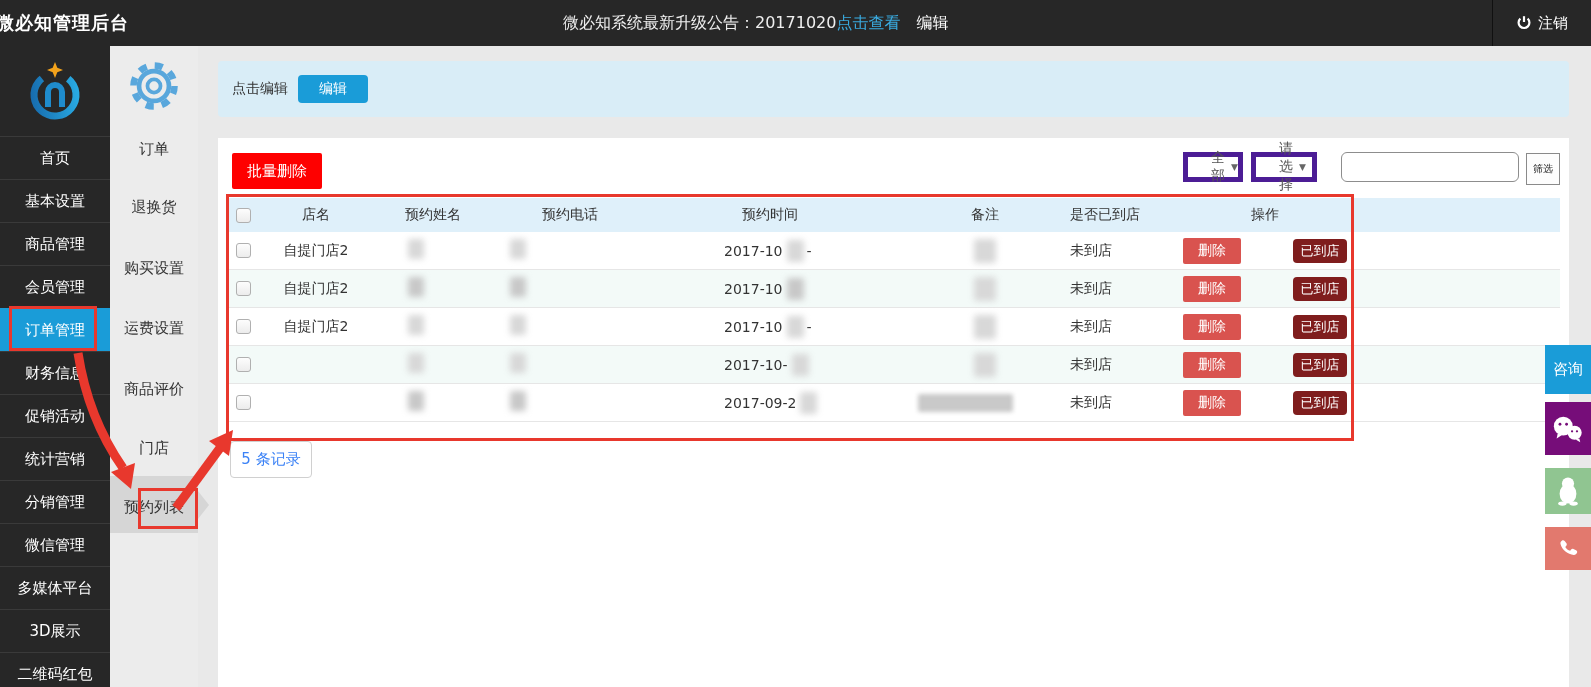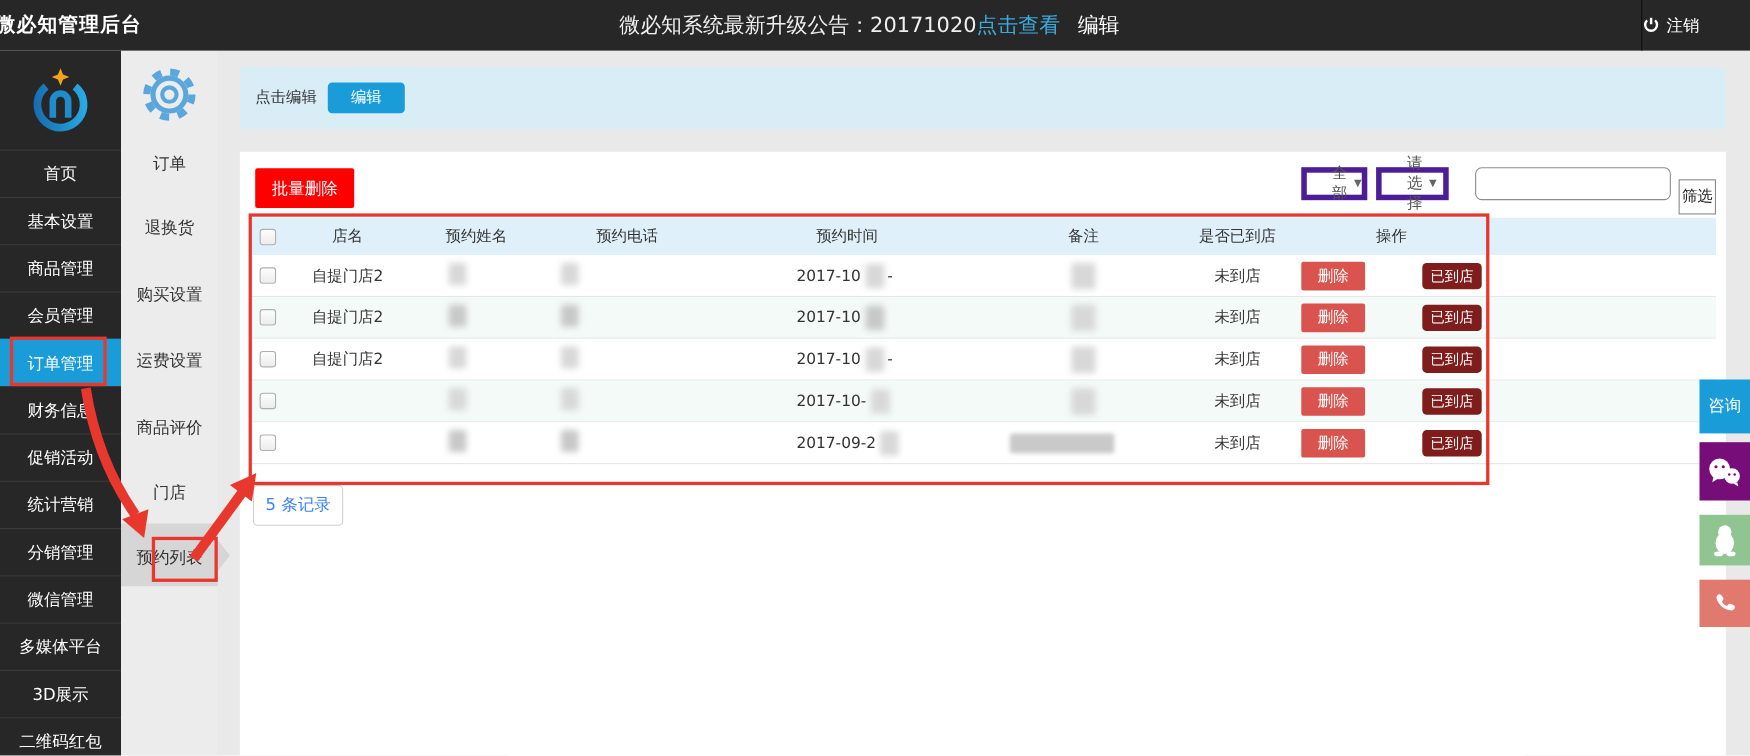--- a/index.html
+++ b/index.html
@@ -3,24 +3,24 @@
 <meta charset="utf-8">
 <style>
   * { margin:0; padding:0; box-sizing:border-box; }
   html,body { width:1591px; height:687px; }
   body { font-family:"DejaVu Sans","Liberation Sans",sans-serif; }
   .page { position:relative; width:1591px; height:687px; background:#e9e9e9; overflow:hidden; }
 
   
   .topbar { position:absolute; left:0; top:0; width:1591px; height:46px; background:#272727; color:#fff; z-index:20; }
   .brand { position:absolute; left:-4px; top:0; line-height:46px; font-size:18px; font-weight:bold; letter-spacing:1px; white-space:nowrap; }
-  .notice { position:absolute; left:563px; top:0; line-height:46px; font-size:19px; color:#efefef; white-space:nowrap; }
+  .notice { position:absolute; left:563px; top:0; line-height:46px; font-size:16px; color:#efefef; white-space:nowrap; }
   .notice-link { color:#3aabe0; cursor:pointer; text-decoration:none; }
   .notice-edit { margin-left:16px; color:#fff; cursor:pointer; }
-  .logout { position:absolute; left:1492px; top:0; width:99px; height:46px; display:flex; align-items:center; gap:6px; border-left:1px solid #101010; font-size:15px; cursor:pointer; }
+  .logout { position:absolute; left:1492px; top:0; width:99px; height:46px; display:flex; align-items:center; justify-content:center; gap:6px; border-left:1px solid #101010; font-size:15px; cursor:pointer; }
 
   
   .sidebar { position:absolute; left:0; top:46px; width:110px; height:641px; background:#272727; z-index:15; }
   .logo-box { height:90px; display:flex; align-items:center; justify-content:center; }
   .side-item { position:relative; height:43px; line-height:42px; text-align:center; color:#fff; font-size:15px; border-top:1px solid #3a3a3a; cursor:pointer; white-space:nowrap; }
   .side-item.active { background:#1a9cd8; border-top-color:#1a9cd8; }
 
   
   .subsidebar { position:absolute; left:110px; top:46px; width:88px; height:641px; background:#ececec; z-index:14; }
   .gear-box { position:absolute; left:16px; top:12px; width:56px; height:56px; }
@@ -34,34 +34,34 @@
 
   
   .panel { position:absolute; left:218px; top:138px; width:1351px; height:549px; background:#fff; z-index:5; }
   .bulk-btn { position:absolute; left:14px; top:15px; width:90px; height:36px; background:#fe0000; color:#fff; border:none; border-radius:2px; font-size:15px; cursor:pointer; font-family:inherit; }
 
   .selectbox { position:absolute; top:14px; height:30px; border:5px solid #4c1d95; background:#fff; display:flex; align-items:center; justify-content:space-between; padding:0 23px; font-size:14px; color:#555; cursor:pointer; }
   .sel-all { left:965px; width:60px; }
   .sel-field { left:1033px; width:66px; }
   .caret { font-size:9px; color:#666; margin-left:6px; }
   .search-input { position:absolute; left:1123px; top:14px; width:178px; height:30px; border:1px solid #8d8d8d; border-radius:6px; padding:0 8px; font-size:14px; font-family:inherit; }
-  .filter-btn { position:absolute; left:1308px; top:25px; width:34px; height:32px; border:1px solid #8a8a8a; background:#fdfdfd; font-size:14px; color:#222; cursor:pointer; font-family:inherit; padding:0; }
+  .filter-btn { position:absolute; left:1308px; top:15px; width:34px; height:32px; border:1px solid #8a8a8a; background:#fdfdfd; font-size:10px; color:#222; cursor:pointer; font-family:inherit; padding:0; }
 
   
   .table { position:absolute; left:10px; top:60px; width:1332px; }
   .t-head { height:34px; display:flex; align-items:center; background:#dff0fa; font-size:14px; color:#333; }
   .t-row { height:38px; display:flex; align-items:center; border-bottom:1px solid #e6e6e6; font-size:14px; color:#333; background:#fff; }
   .t-row.alt { background:#f3faf8; }
   .c0 { width:38px; display:flex; align-items:center; padding-left:8px; }
   .c1 { width:100px; text-align:center; }
   .c2 { width:134px; }
   .c3 { width:140px; }
   .c4 { width:260px; display:flex; align-items:center; }
   .c5 { width:170px; display:flex; align-items:center; justify-content:center; }
-  .c6 { width:110px; text-align:center; }
+  .c6 { width:110px; }
   .c7 { width:170px; display:flex; align-items:center; justify-content:center; gap:12px; }
   .t-head .c2, .t-head .c3 { text-align:center; }
   .checkbox { width:15px; height:15px; border:1px solid #b0b0b0; border-radius:3px; background:linear-gradient(#fdfdfd,#ececec); cursor:pointer; }
   .blur { display:inline-block; width:16px; height:20px; background:#d8d8d8; filter:blur(3px); border-radius:2px; }
   .c2 .blur { margin-left:42px; }
   .c3 .blur { margin-left:10px; }
   .blur.dark { background:#c8c8c8; }
   .blur.time { width:17px; height:22px; margin:0 3px 0 4px; }
   .blur.note { width:22px; height:24px; }
   .blur.note-wide { width:95px; height:18px; background:#c9c9c9; margin-left:18px; filter:blur(2px); }

